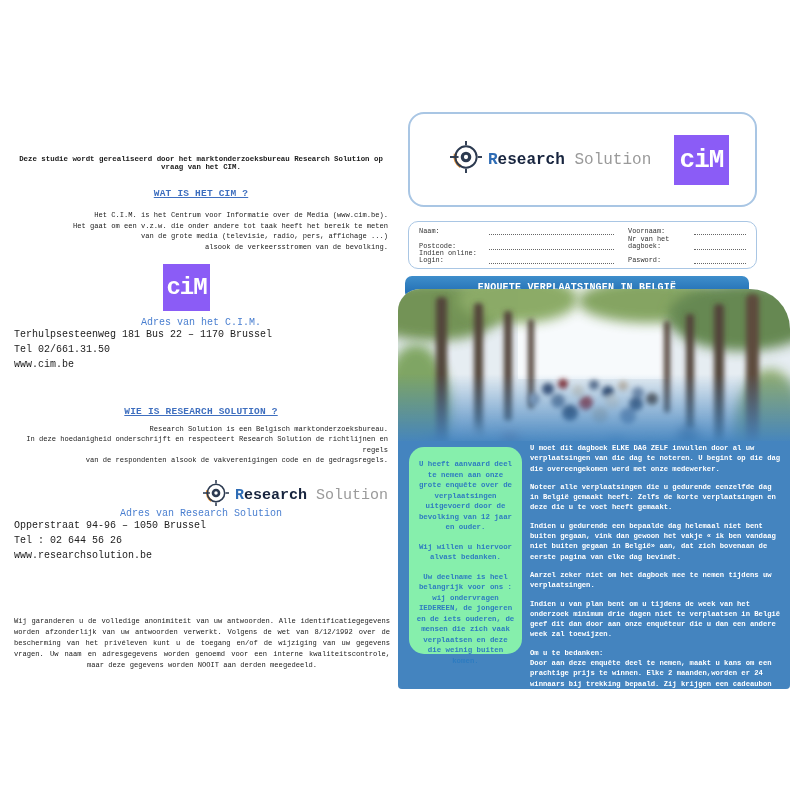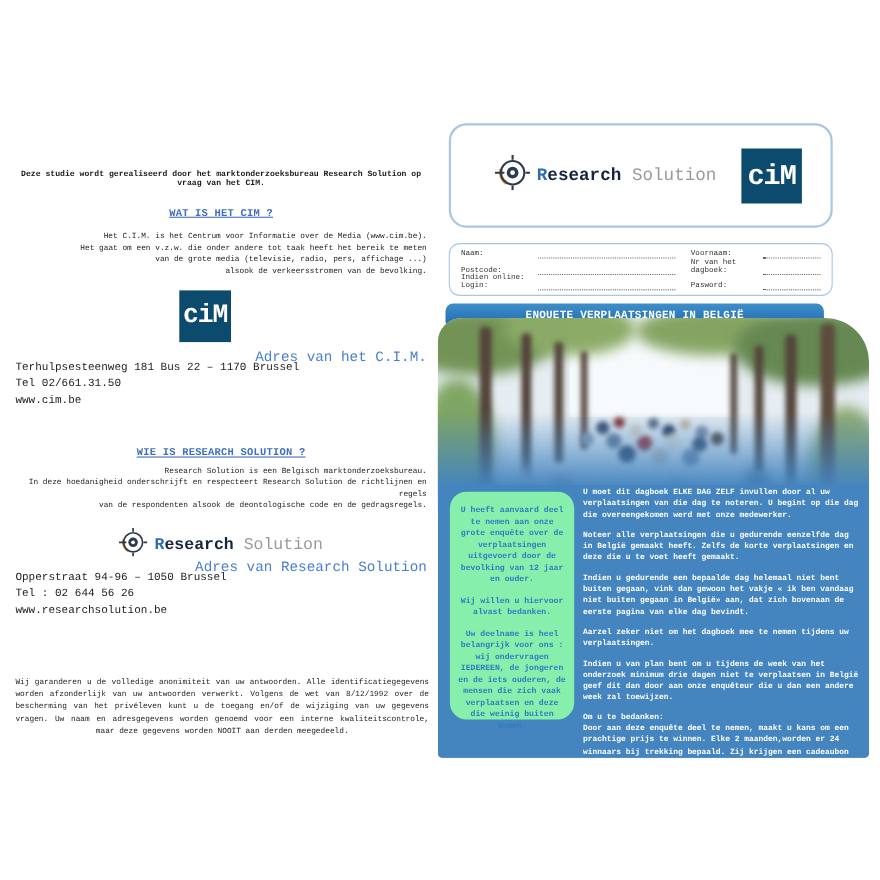--- a/index.html
+++ b/index.html
@@ -5,30 +5,30 @@
   html,body{margin:0;padding:0;background:#fff;}
   .canvas{position:relative;width:800px;height:800px;background:#ffffff;overflow:hidden;
           font-family:Liberation Mono, monospace;color:#222;}
   .abs{position:absolute;}
 
   
   .l-intro{left:14px;top:155px;width:374px;text-align:center;font-size:7.4px;font-weight:700;color:#1a1a1a;}
   .sec-title{width:374px;left:14px;text-align:center;font-size:9.5px;font-weight:700;
              color:#3f6fbf;text-decoration:underline;letter-spacing:.2px;}
   .l-body{width:374px;left:14px;text-align:right;font-size:7.1px;line-height:1.5;color:#222;}
-  .cim-square{background:#0c4a6e;color:#fff;display:flex;align-items:center;justify-content:center;
+  .cim-square{background:#8b5cf6;color:#fff;display:flex;align-items:center;justify-content:center;
               font-weight:700;letter-spacing:-1px;}
   .cim-sq-left{left:163px;top:264px;width:47px;height:47px;font-size:24px;}
-  .addr-label{width:374px;left:14px;text-align:right;font-size:13px;color:#4a7fd0;}
+  .addr-label{width:374px;left:14px;text-align:center;font-size:10px;color:#4a7fd0;}
   .addr-block{width:374px;left:14px;font-size:10px;line-height:1.5;color:#222;}
   .l-footer{left:14px;top:616px;width:376px;font-size:7.1px;line-height:1.55;color:#222;
             text-align:justify;text-align-last:center;}
 
   
-  .rs-logo{display:flex;align-items:center;justify-content:center;gap:6px;}
+  .rs-logo{display:flex;align-items:center;justify-content:flex-end;gap:6px;}
   .rs-logo-left{left:14px;top:480px;width:374px;}
   .rs-text{font-weight:700;color:#17243e;}
   .rs-text .r{color:#2e6cb5;}
   .rs-text .sol{font-weight:400;color:#9a9a9a;}
   .rs-text-sm{font-size:15px;}
   .rs-text-lg{font-size:16px;}
 
   
   .rp-header{left:408px;top:112px;width:349px;height:95px;border:2px solid #a9c6e4;border-radius:16px;
              background:#fff;display:flex;align-items:center;justify-content:space-between;
@@ -87,21 +87,21 @@
     <div>Terhulpsesteenweg 181 Bus 22 – 1170 Brussel</div>
     <div>Tel  02/661.31.50</div>
     <div>www.cim.be</div>
   </div>
 
   <div class="abs sec-title" style="top:406px;">WIE IS RESEARCH SOLUTION ?</div>
 
   <div class="abs l-body" style="top:424px;line-height:1.45;">
     <div>Research Solution is een Belgisch marktonderzoeksbureau.</div>
     <div>In deze hoedanigheid onderschrijft en respecteert Research Solution de richtlijnen en regels</div>
-    <div>van de respondenten alsook de deontologische code en de gedragsregels.</div>
+    <div>van de respondenten alsook de vakverenigingen code en de gedragsregels.</div>
   </div>
 
   <div class="abs rs-logo rs-logo-left">
     <span class="rs-icon">
       <svg width="26" height="26" viewBox="0 0 30 30">
         <path d="M10 24 A11 11 0 0 1 5 12" stroke="#e8953a" stroke-width="3" fill="none"></path>
         <circle cx="15" cy="15" r="10" stroke="#2c3a50" stroke-width="1.8" fill="none"></circle>
         <circle cx="15" cy="15" r="5" fill="#2c3a50"></circle>
         <circle cx="15" cy="15" r="2" fill="#ffffff"></circle>
         <line x1="15" y1="0" x2="15" y2="4" stroke="#2c3a50" stroke-width="1.8"></line>

